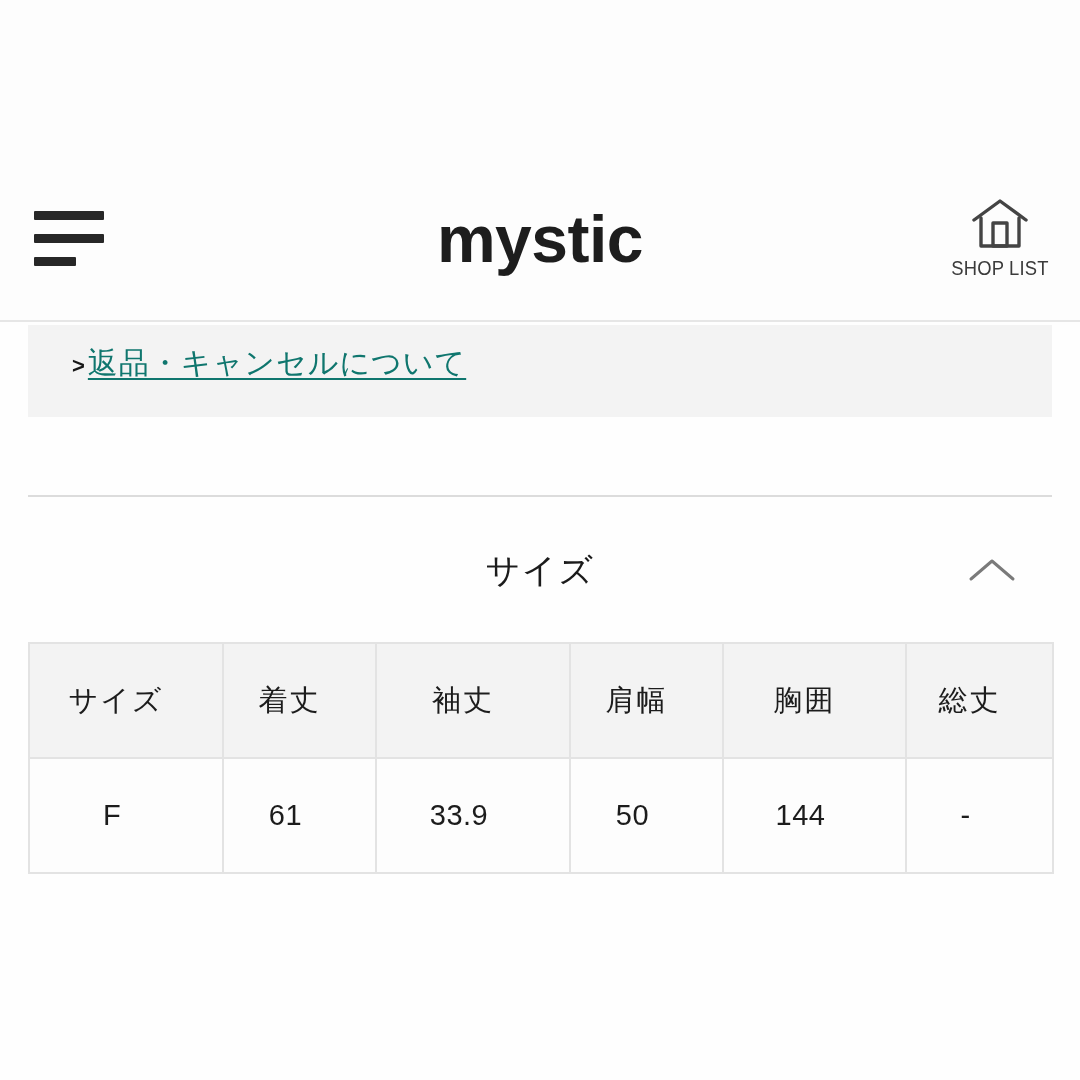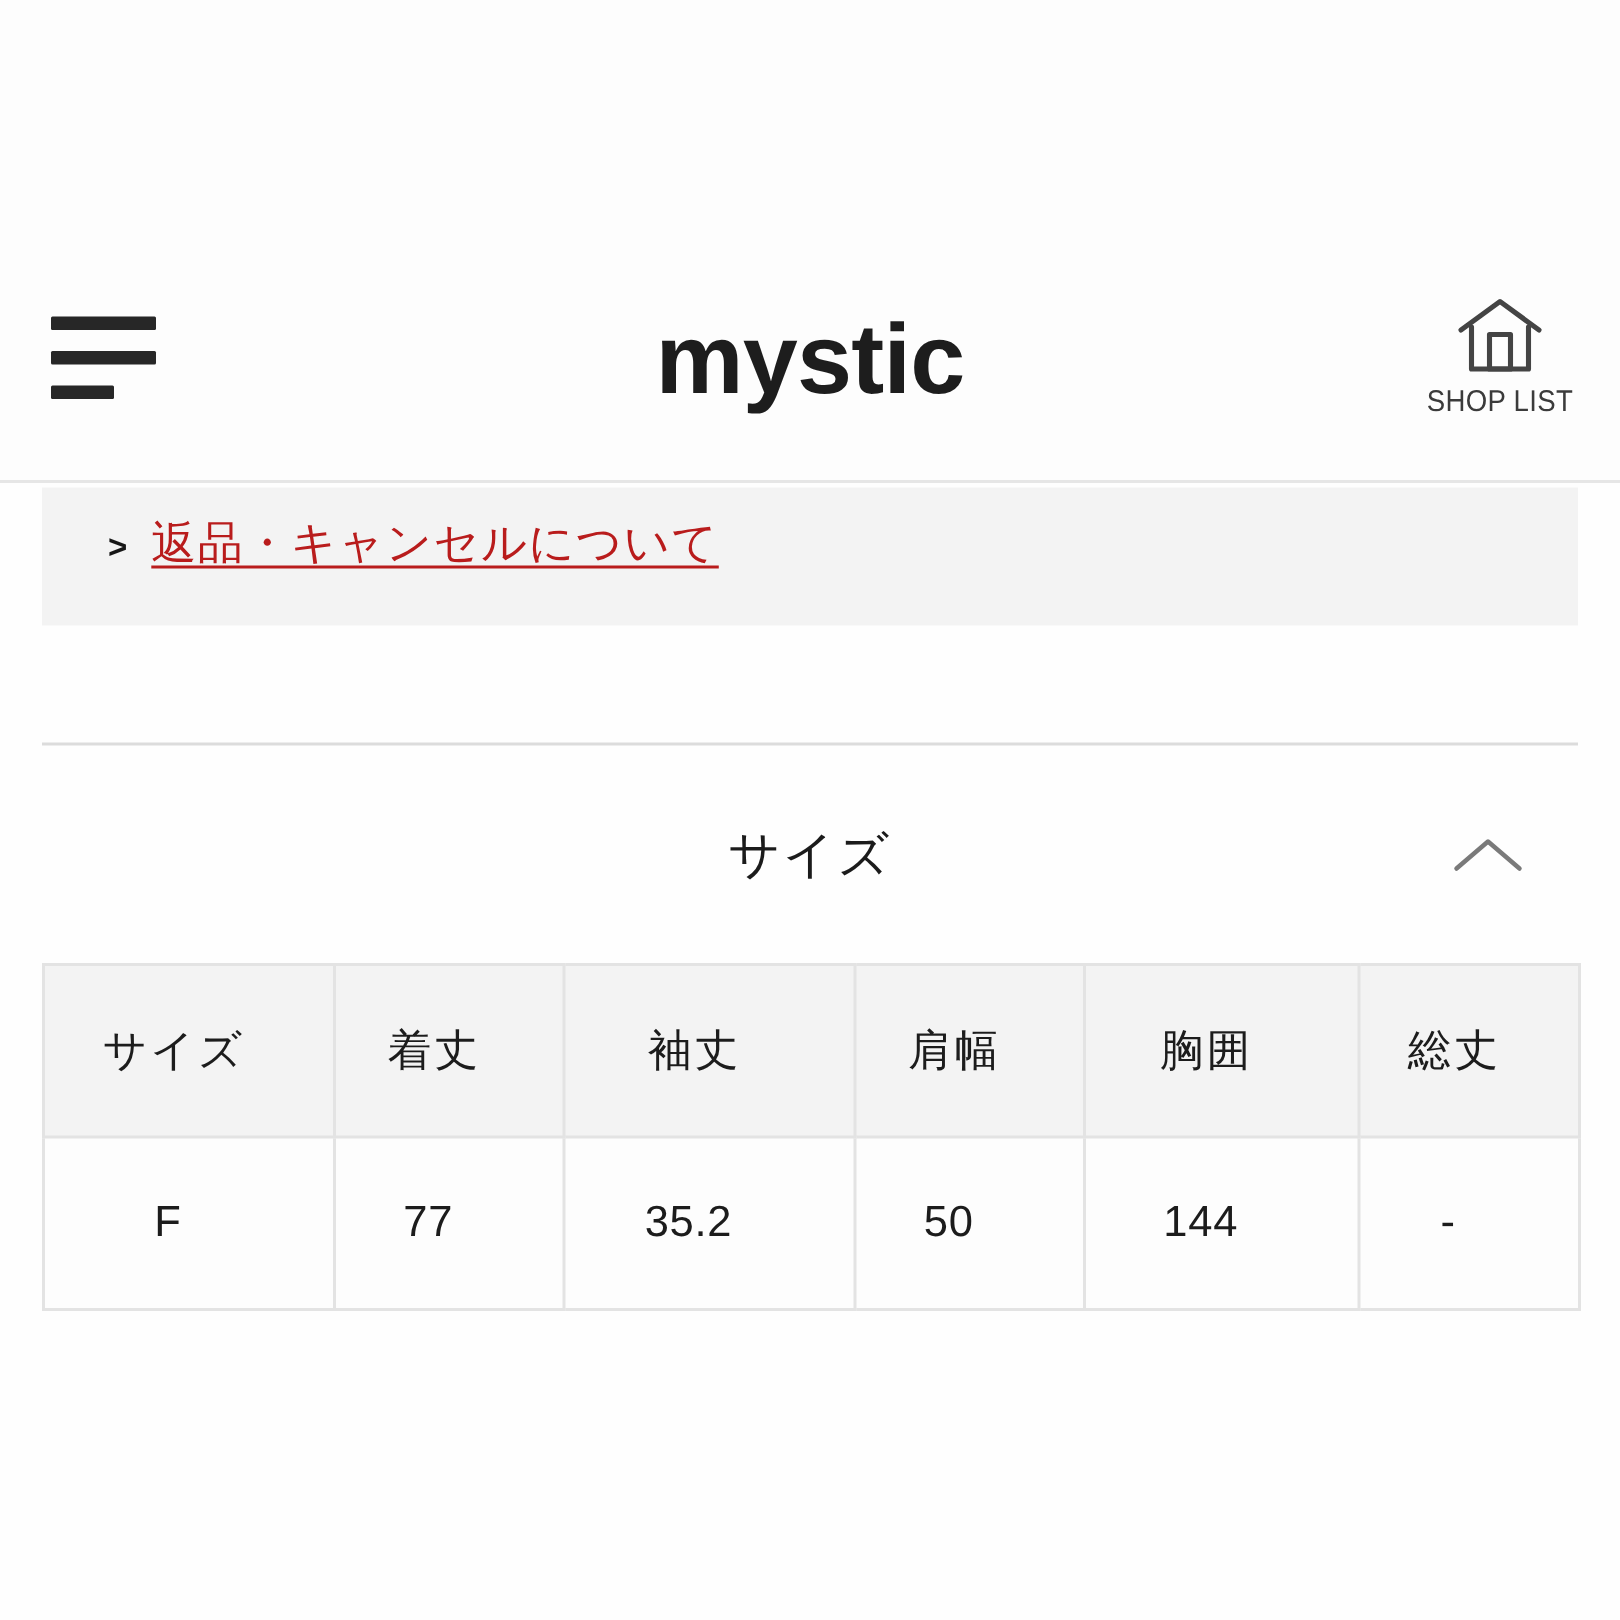--- a/index.html
+++ b/index.html
@@ -119,25 +119,24 @@
   .notice-arrow {
     font-size: 22px;
     font-weight: 700;
     margin-right: 3px;
     color: #161616;
   }
   .notice-link {
     text-decoration: underline;
     text-underline-offset: 5px;
     text-decoration-thickness: 2px;
-    color: #b91c1c;
+    color: #0f766e;
     cursor: pointer;
     letter-spacing: 1px;
     font-family: "DejaVu Sans", "Liberation Sans", sans-serif;
-    margin-left: 13px;
   }
 
   
   .section-divider {
     position: absolute;
     left: 28px;
     top: 495px;
     width: 1024px;
     height: 2px;
     background: #dcdcdc;
@@ -306,24 +305,24 @@
               <span class="head-inner">総丈</span>
             </th>
         </tr>
       </thead>
       <tbody>
         <tr>
           <td>
               <span class="cell-inner">F</span>
             </td>
           <td>
-              <span class="cell-inner">77</span>
-            </td>
-          <td>
-              <span class="cell-inner">35.2</span>
+              <span class="cell-inner">61</span>
+            </td>
+          <td>
+              <span class="cell-inner">33.9</span>
             </td>
           <td>
               <span class="cell-inner">50</span>
             </td>
           <td>
               <span class="cell-inner">144</span>
             </td>
           <td>
               <span class="cell-inner">-</span>
             </td>

